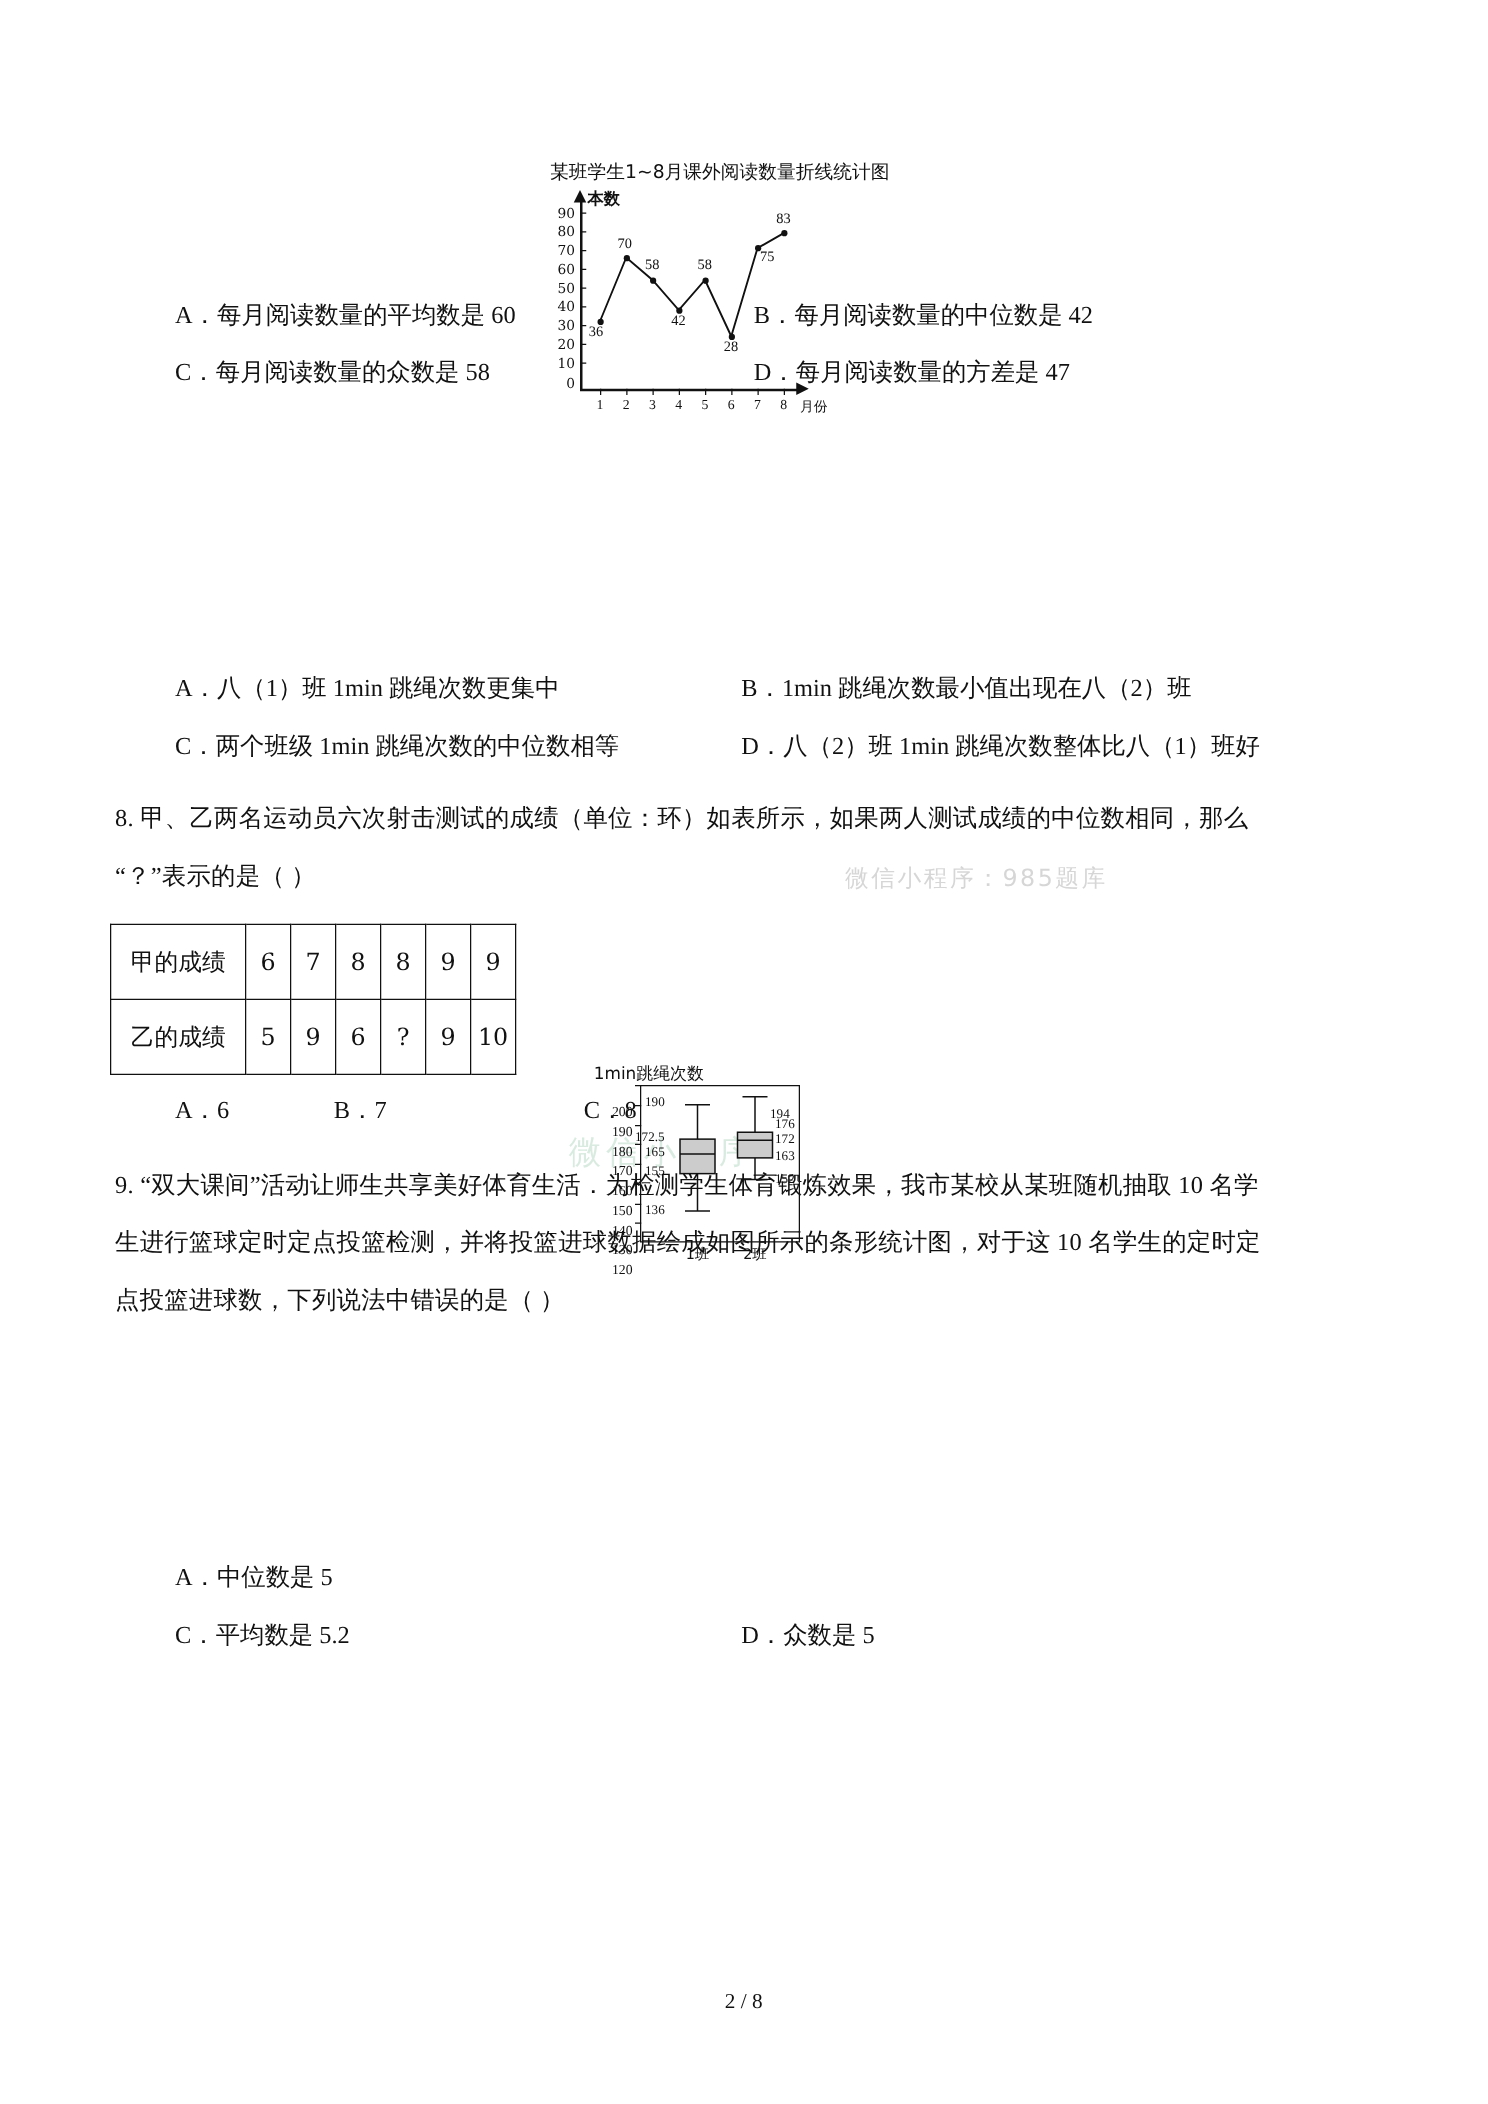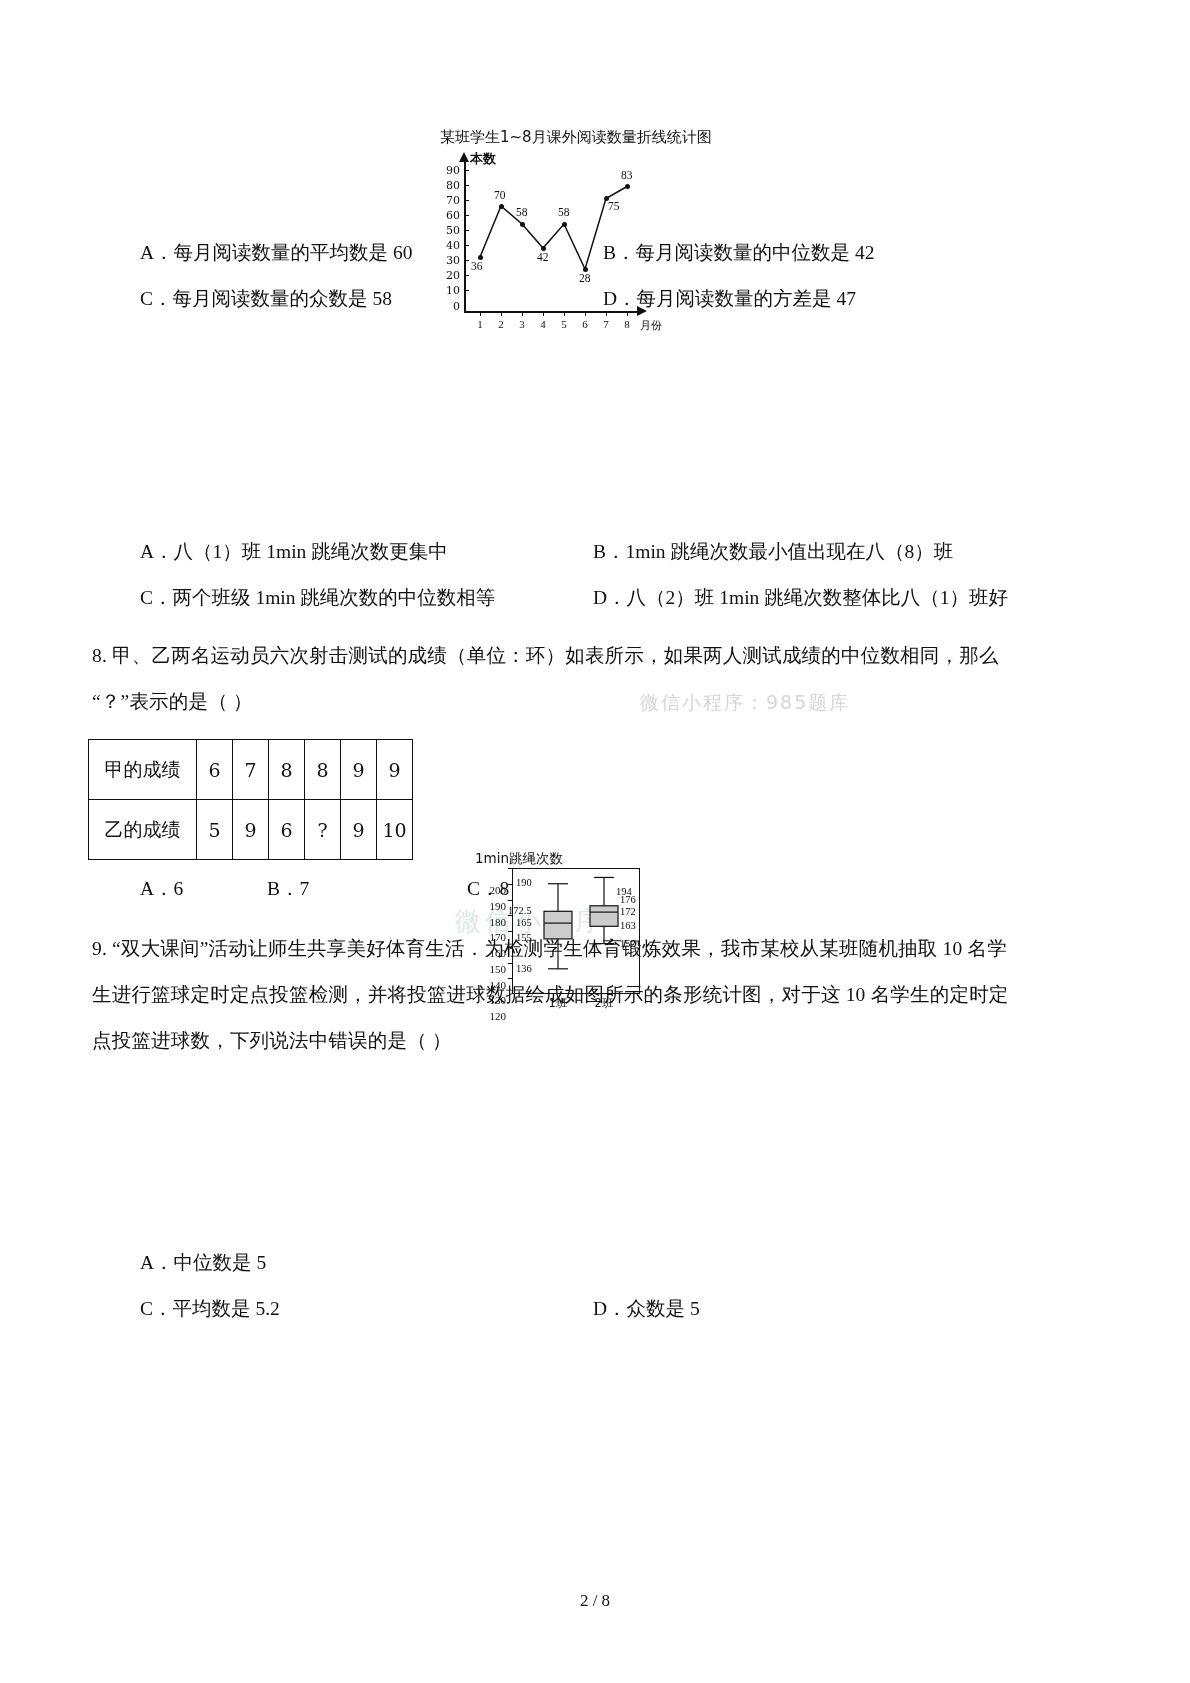--- a/index.html
+++ b/index.html
@@ -84,21 +84,21 @@
   .c2-catlab { position:absolute; top:128px; font-size:11.5px;
      font-family:"DejaVu Sans","Liberation Sans",sans-serif; text-align:center; width:34px; }
   .c2-svg { position:absolute; left:0; top:0; width:180px; height:140px; }
 
   
   .wm { position:absolute; pointer-events:none; color:#cfe3d5; opacity:.75;
         font-family:"DejaVu Sans","Liberation Sans",sans-serif; }
   .wm1 { left:468px; top:580px; font-size:70px; font-weight:bold; letter-spacing:6px;
          color:#d8ecdf; }
   .wm2 { left:455px; top:570px; font-size:26px; color:#cde5d6; letter-spacing:4px; }
-  .wm3 { left:640px; top:690px; font-size:19px; color:#c9c9c9; letter-spacing:2px;
+  .wm3 { left:676px; top:690px; font-size:19px; color:#c9c9c9; letter-spacing:2px;
          font-family:"DejaVu Sans","Liberation Sans",sans-serif; }
 
   
   .sheet { margin:14px 0 0 88px; border-collapse:collapse; }
   .sheet td { border:1.6px solid #111; text-align:center; font-size:19px;
      font-family:"DejaVu Serif","Liberation Serif",serif; }
   .sheet td.head { width:108px; height:60px; font-size:19px; padding:0 6px; }
   .sheet td.cell { width:36px; height:60px; }
 
   
@@ -260,21 +260,21 @@
     </div>
   </div>
 
   <div class="wm wm3">微信小程序：985题库</div>
 
   <div class="opts" style="margin-top:10px;">
     <div class="col first">
       <span>A．</span><span>八（1）班 1min 跳绳次数更集中</span>
     </div>
     <div class="col second" style="padding-left:0;">
-      <span>B．</span><span>1min 跳绳次数最小值出现在八（8）班</span>
+      <span>B．</span><span>1min 跳绳次数最小值出现在八（2）班</span>
     </div>
   </div>
   <div class="opts">
     <div class="col first">
       <span>C．</span><span>两个班级 1min 跳绳次数的中位数相等</span>
     </div>
     <div class="col second" style="padding-left:0;">
       <span>D．</span><span>八（2）班 1min 跳绳次数整体比八（1）班好</span>
     </div>
   </div>

